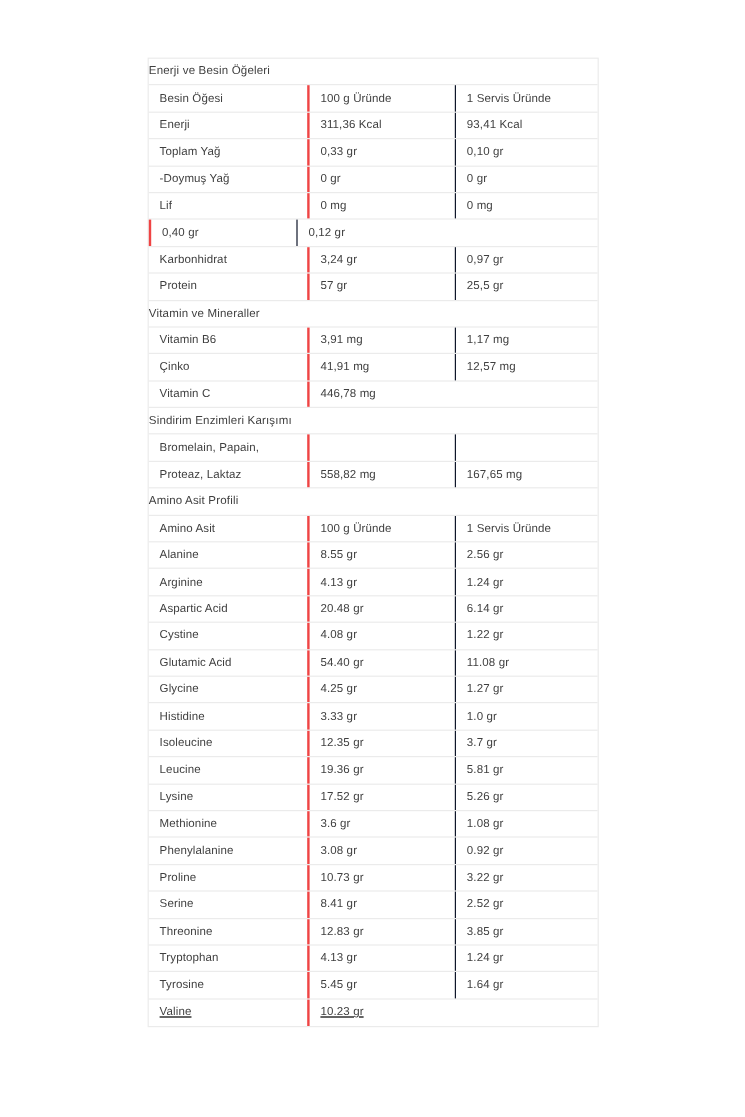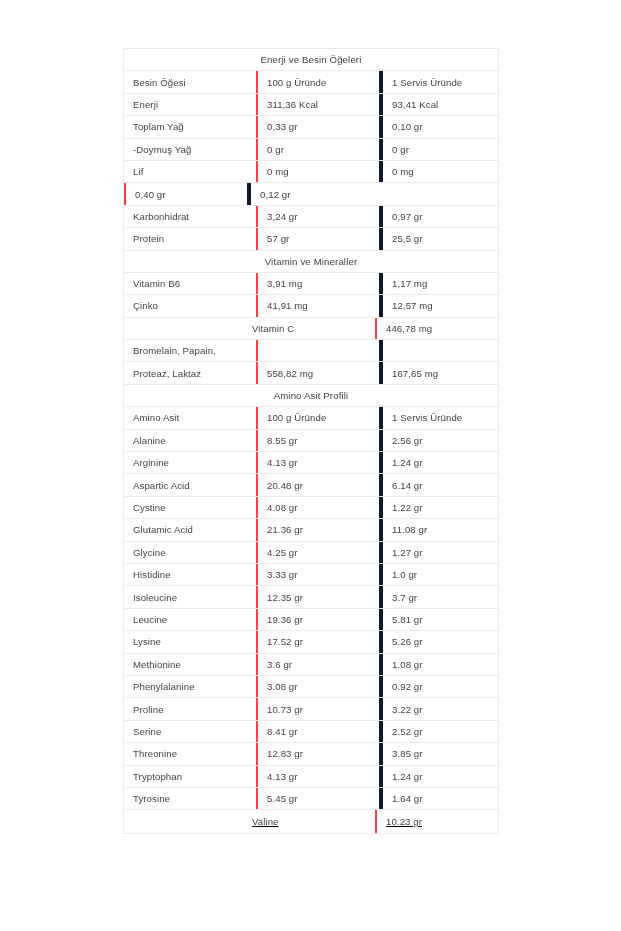--- a/index.html
+++ b/index.html
@@ -18,46 +18,44 @@
     width:376px;
     border:1px solid #ebebeb;
     box-sizing:border-box;
     background:#fff;
   }
   .t-row{
     display:flex;
     height:22.4px;
     border-bottom:1px solid #ebebeb;
     box-sizing:border-box;
-    justify-content:flex-end;
   }
   .t-row:last-child{border-bottom:none;text-decoration:underline;}
   .section-row{
-    justify-content:center;
     align-items:center;
     font-size:9.6px;
     font-weight:500;
     color:#3f3f3f;
     letter-spacing:.15px;
   }
   .cell{
     display:flex;
     align-items:center;
     padding-left:9px;
     box-sizing:border-box;
     font-size:9.6px;
     font-weight:500;
     color:#3f3f3f;
     letter-spacing:.1px;
     white-space:nowrap;
     overflow:hidden;
   }
   .c1{width:132px;}
   .c2{width:123px;border-left:2px solid #ef4444;}
-  .c3{flex:1;border-left:4px solid #0f172a;}
+  .c3{flex:1;border-left:1px solid #0f172a;}
 </style>
 </head>
 <body>
 
 <div class="page">
   <div class="nutrition-table">
       <div class="t-row section-row">
         <span>Enerji ve Besin Öğeleri</span>
       </div>
       <div class="t-row">
@@ -109,20 +107,23 @@
       </div>
       <div class="t-row">
         <div class="cell c1">Çinko</div>
         <div class="cell c2">41,91 mg</div>
         <div class="cell c3">12,57 mg</div>
       </div>
       <div class="t-row">
         <div class="cell c1">Vitamin C</div>
         <div class="cell c2">446,78 mg</div>
       </div>
+      <div class="t-row section-row">
+        <span>Sindirim Enzimleri Karışımı</span>
+      </div>
       <div class="t-row">
         <div class="cell c1">Bromelain, Papain,</div>
         <div class="cell c2"></div>
         <div class="cell c3"></div>
       </div>
       <div class="t-row">
         <div class="cell c1">Proteaz, Laktaz</div>
         <div class="cell c2">558,82 mg</div>
         <div class="cell c3">167,65 mg</div>
       </div>
@@ -149,21 +150,21 @@
         <div class="cell c2">20.48 gr</div>
         <div class="cell c3">6.14 gr</div>
       </div>
       <div class="t-row">
         <div class="cell c1">Cystine</div>
         <div class="cell c2">4.08 gr</div>
         <div class="cell c3">1.22 gr</div>
       </div>
       <div class="t-row">
         <div class="cell c1">Glutamic Acid</div>
-        <div class="cell c2">21.36 gr</div>
+        <div class="cell c2">54.40 gr</div>
         <div class="cell c3">11.08 gr</div>
       </div>
       <div class="t-row">
         <div class="cell c1">Glycine</div>
         <div class="cell c2">4.25 gr</div>
         <div class="cell c3">1.27 gr</div>
       </div>
       <div class="t-row">
         <div class="cell c1">Histidine</div>
         <div class="cell c2">3.33 gr</div>

